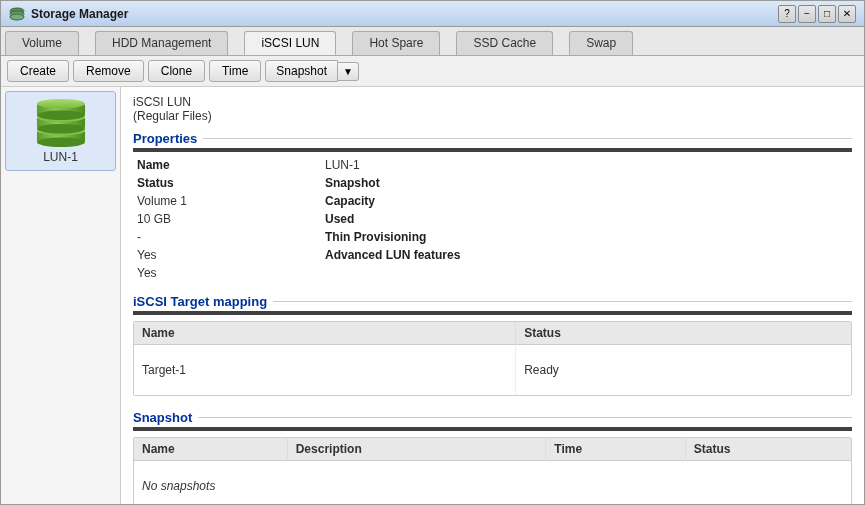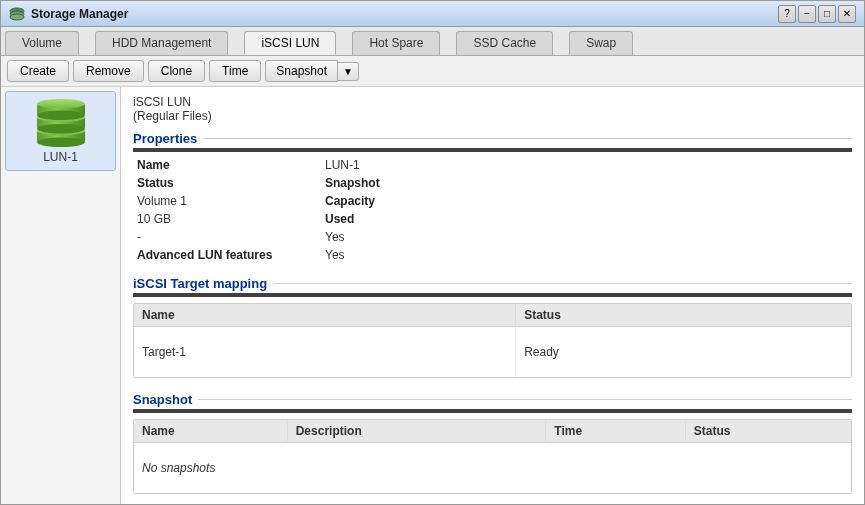--- a/index.html
+++ b/index.html
@@ -338,20 +338,21 @@
 
           <span class="prop-label">Snapshot</span>
           <span class="prop-value">Volume 1</span>
 
           <span class="prop-label">Capacity</span>
           <span class="prop-value">10 GB</span>
 
           <span class="prop-label">Used</span>
           <span class="prop-value">-</span>
 
+          <span class="prop-label">Thin Provisioning</span>
           <span class="prop-value">Yes</span>
 
           <span class="prop-label">Advanced LUN features</span>
           <span class="prop-value">Yes</span>
         </div>
       </div>
 
       <div class="section">
         <div class="section-title">
           <span>iSCSI Target mapping</span>

